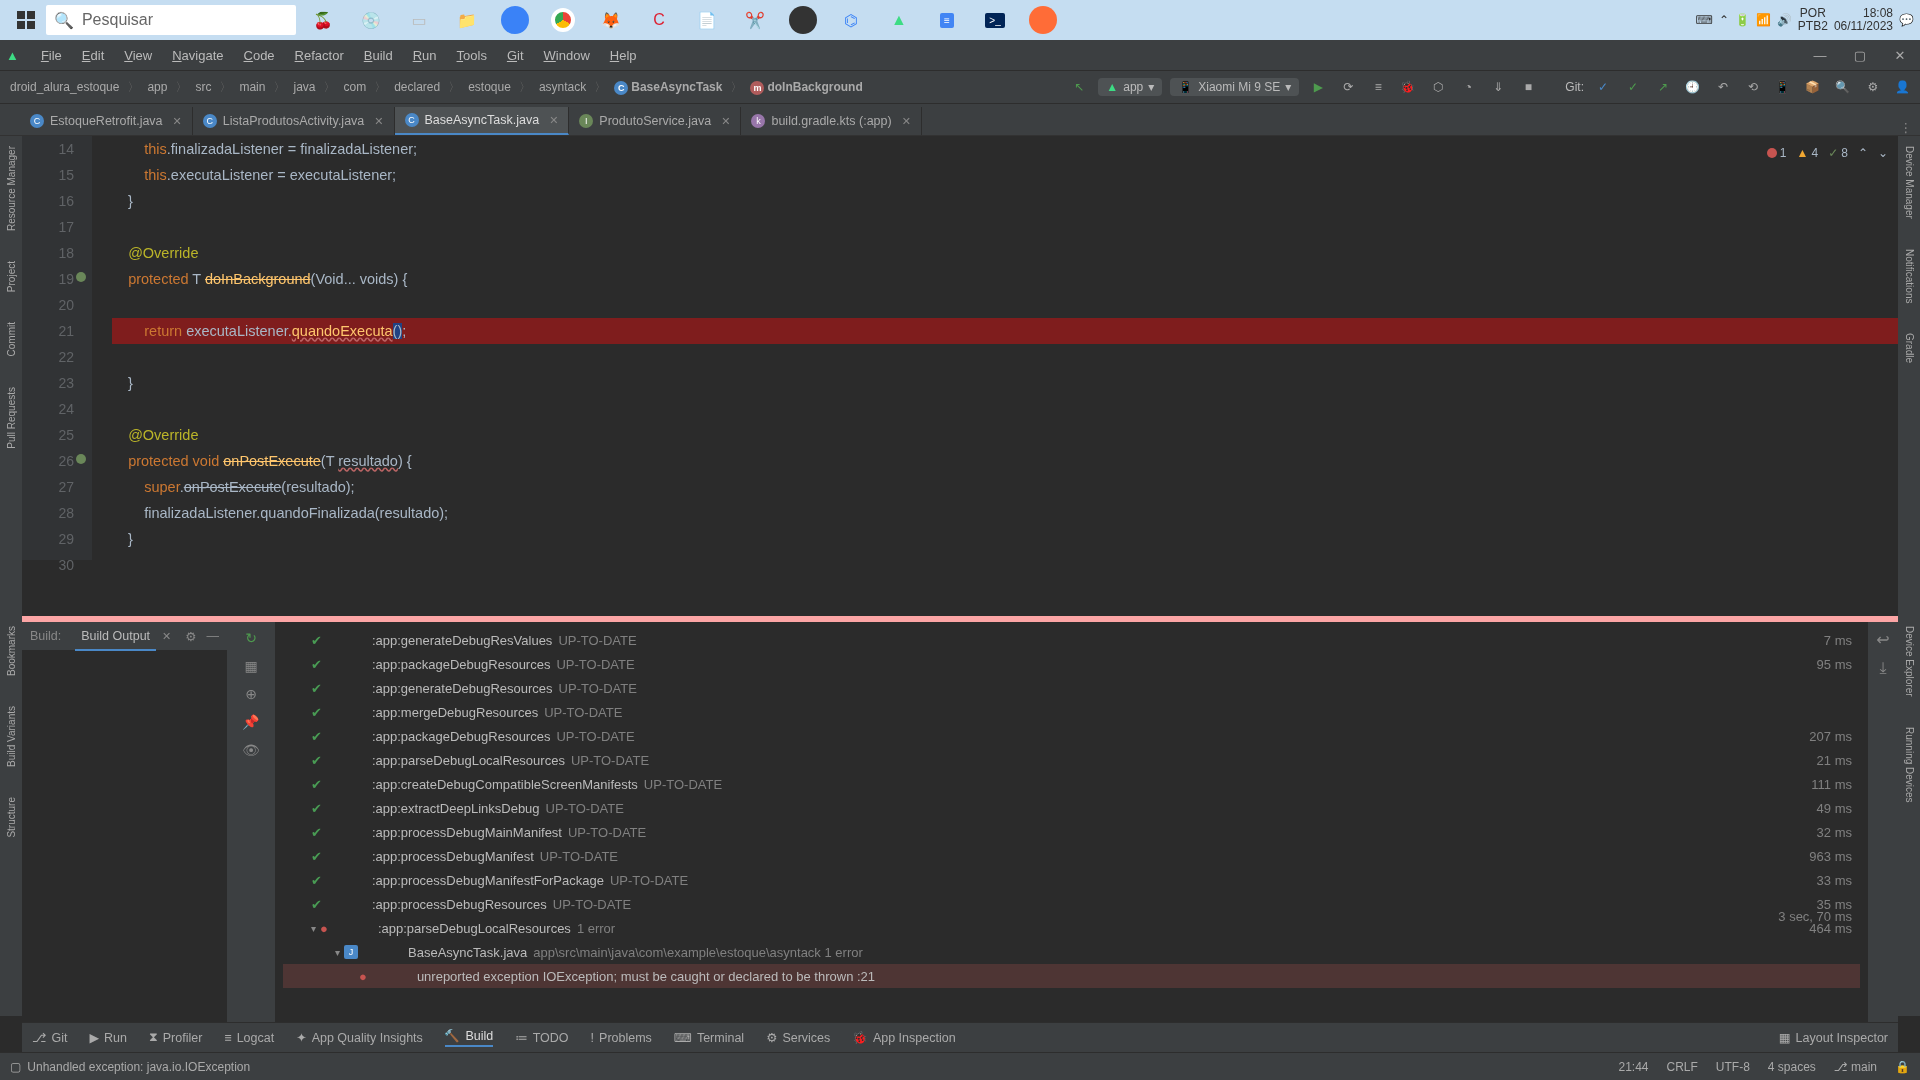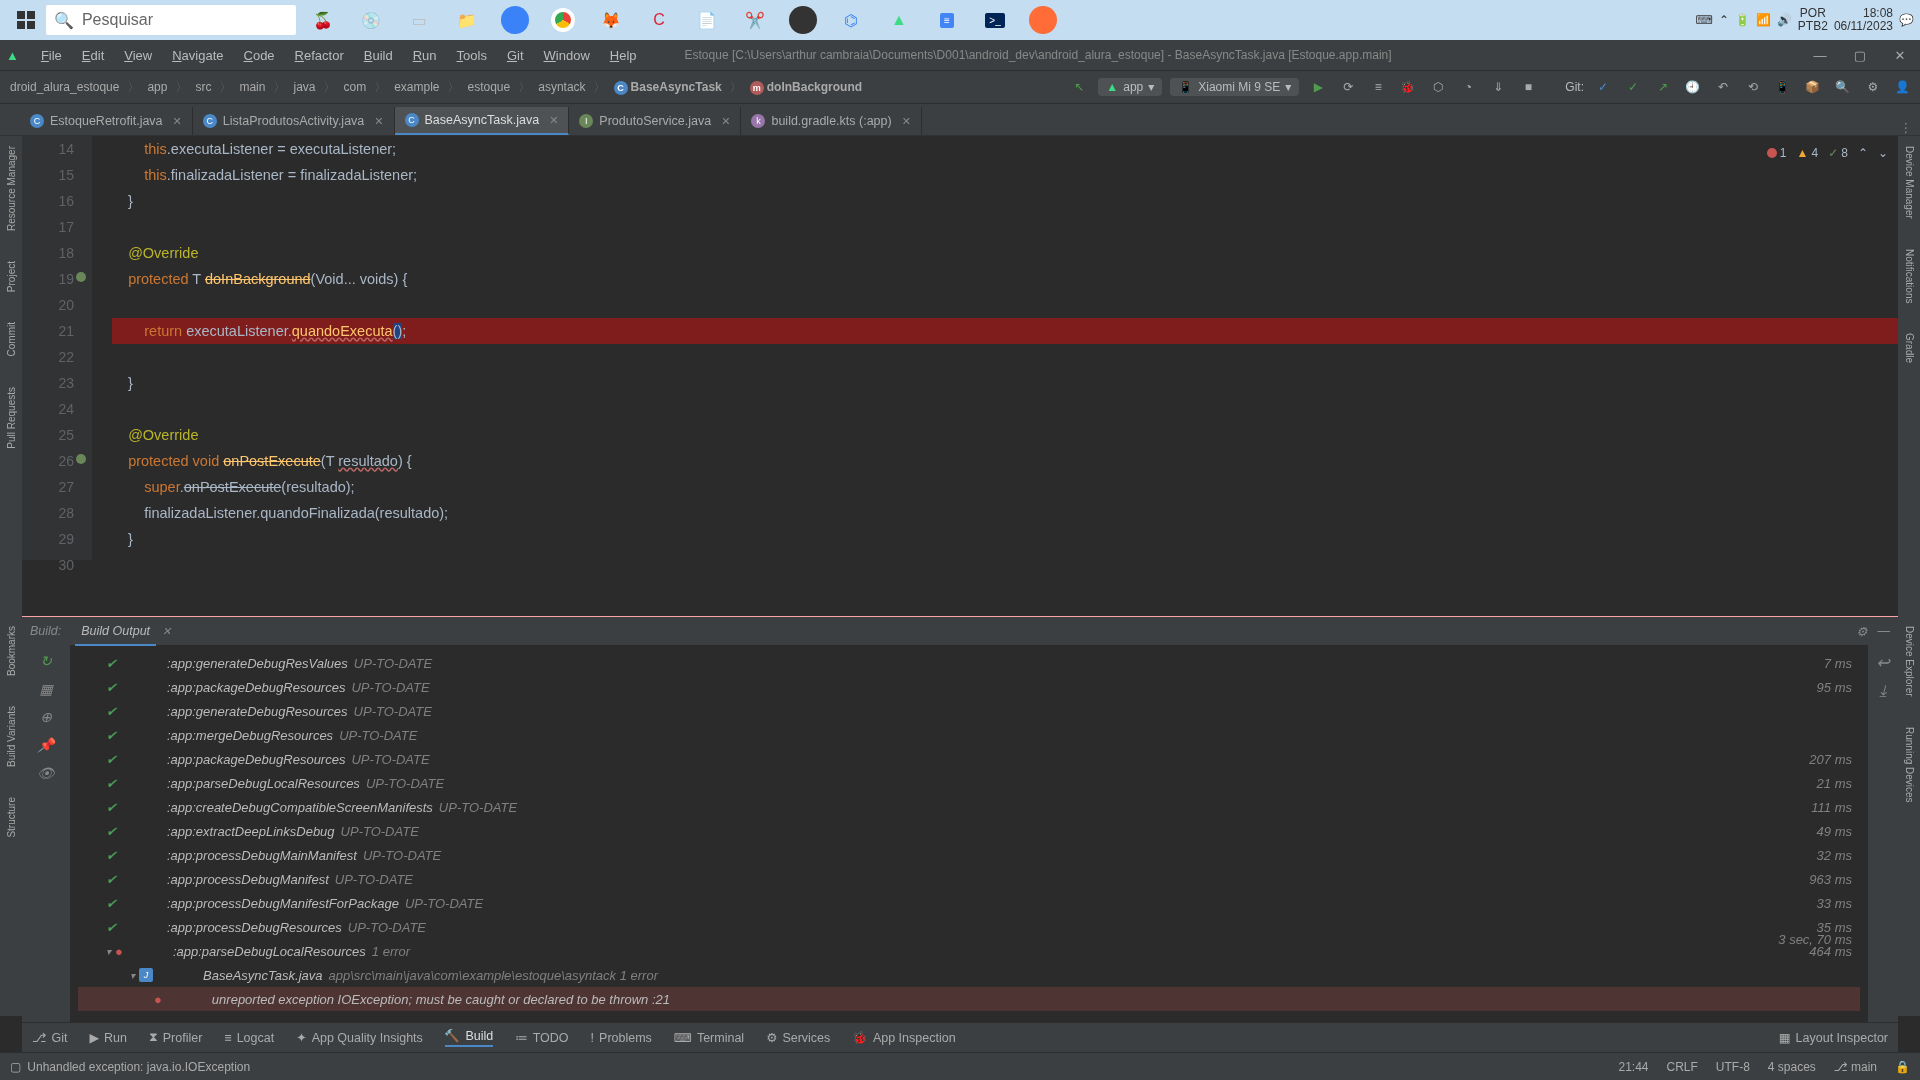--- a/index.html
+++ b/index.html
@@ -62,21 +62,21 @@
 .meth { color: #ffc66d; }
 .strk { text-decoration: line-through; }
 .underl { text-decoration: underline wavy #bc6565; }
 .caret { background: #214283; }
 
 .editor-top-right { position: absolute; right: 10px; top: 4px; display: flex; gap: 10px; font-size: 12px; align-items: center; }
 .badge { display: flex; align-items: center; gap: 3px; }
 .badge .dot { width: 10px; height: 10px; border-radius: 50%; }
 
 
-.build-panel { position: absolute; left: 22px; right: 22px; top: 616px; bottom: 58px; background: #2b2b2b; border-top: 1px solid #fca5a5; display: flex; flex-direction: column; font-style: italic; }
+.build-panel { position: absolute; left: 22px; right: 22px; top: 616px; bottom: 58px; background: #2b2b2b; border-top: 6px solid #fca5a5; display: flex; flex-direction: row; }
 .build-header { height: 28px; background: #3c3f41; display: flex; align-items: center; font-size: 12.5px; padding: 0 8px; gap: 14px; }
 .build-header .btab { color: #bbb; padding: 2px 6px; position: relative; }
 .build-header .btab.active::after { content: ""; position: absolute; left: 0; right: 0; bottom: -6px; height: 2px; background: #4a88c7; }
 .build-header .bclose { color: #888; font-size: 11px; margin-left: -8px; }
 .build-header .rh { margin-left: auto; display: flex; gap: 10px; color: #888; }
 .build-body { flex: 1; display: flex; overflow: hidden; }
 .build-left { width: 48px; background: #3c3f41; display: flex; flex-direction: column; align-items: center; gap: 12px; padding-top: 8px; color: #888; font-size: 14px; }
 .build-tree { flex: 1; overflow-y: auto; font-size: 13px; padding: 6px 8px; color: #bbb; }
 .build-tree .row { display: flex; align-items: center; height: 24px; }
 .build-tree .chk { color: #499c54; margin-right: 6px; font-size: 13px; }
@@ -180,21 +180,20 @@
       <span><u>N</u>avigate</span>
       <span><u>C</u>ode</span>
       <span><u>R</u>efactor</span>
       <span><u>B</u>uild</span>
       <span><u>R</u>un</span>
       <span><u>T</u>ools</span>
       <span><u>G</u>it</span>
       <span><u>W</u>indow</span>
       <span><u>H</u>elp</span>
     </div>
-  <div class="wtitle">Estoque [C:\Users\arthur cambraia\Documents\D001\android_dev\android_alura_estoque] - BaseAsyncTask.java [Estoque.app.main]</div>
   <div class="wcontrols">
     <div>—</div>
     <div>▢</div>
     <div>✕</div>
   </div>
 </div>
 
 <div class="toolbar">
   <div class="breadcrumb" id="breadcrumb">
       <span class="crumb">droid_alura_estoque</span>
@@ -202,21 +201,21 @@
       <span class="crumb">app</span>
       <span class="sep">〉</span>
       <span class="crumb">src</span>
       <span class="sep">〉</span>
       <span class="crumb">main</span>
       <span class="sep">〉</span>
       <span class="crumb">java</span>
       <span class="sep">〉</span>
       <span class="crumb">com</span>
       <span class="sep">〉</span>
-      <span class="crumb">example</span>
+      <span class="crumb">declared</span>
       <span class="sep">〉</span>
       <span class="crumb">estoque</span>
       <span class="sep">〉</span>
       <span class="crumb">asyntack</span>
       <span class="sep">〉</span>
       <span class="crumb bold"><span class="mico" style="background:#4a88c7;color:#fff">C</span>BaseAsyncTask</span>
       <span class="sep">〉</span>
       <span class="crumb bold"><span class="mico" style="background:#b05c5c;color:#fff">m</span>doInBackground</span>
     </div>
   <div class="rtool">
@@ -336,22 +335,22 @@
           <span style="color:#f0a732">▲</span>
           <span>4</span>
         </span>
       <span class="badge">
           <span style="color:#6a8759">✓</span>
           <span>8</span>
         </span>
       <span>⌃</span>
       <span>⌄</span>
     </div>
-  <div class="cline">        <span class="kw">this</span>.executaListener = executaListener;</div>
-      <div class="cline">        <span class="kw">this</span>.finalizadaListener = finalizadaListener;</div>
+  <div class="cline">        <span class="kw">this</span>.finalizadaListener = finalizadaListener;</div>
+      <div class="cline">        <span class="kw">this</span>.executaListener = executaListener;</div>
       <div class="cline">    }</div>
       <div class="cline"></div>
       <div class="cline">    <span class="ann">@Override</span></div>
       <div class="cline">    <span class="kw">protected</span> T <span class="meth strk">doInBackground</span>(Void... voids) {</div>
       <div class="cline"></div>
       <div class="cline hl">        <span class="kw">return</span> executaListener.<span class="meth underl">quandoExecuta</span><span class="caret">()</span>;</div>
       <div class="cline"></div>
       <div class="cline">    }</div>
       <div class="cline"></div>
       <div class="cline">    <span class="ann">@Override</span></div>

